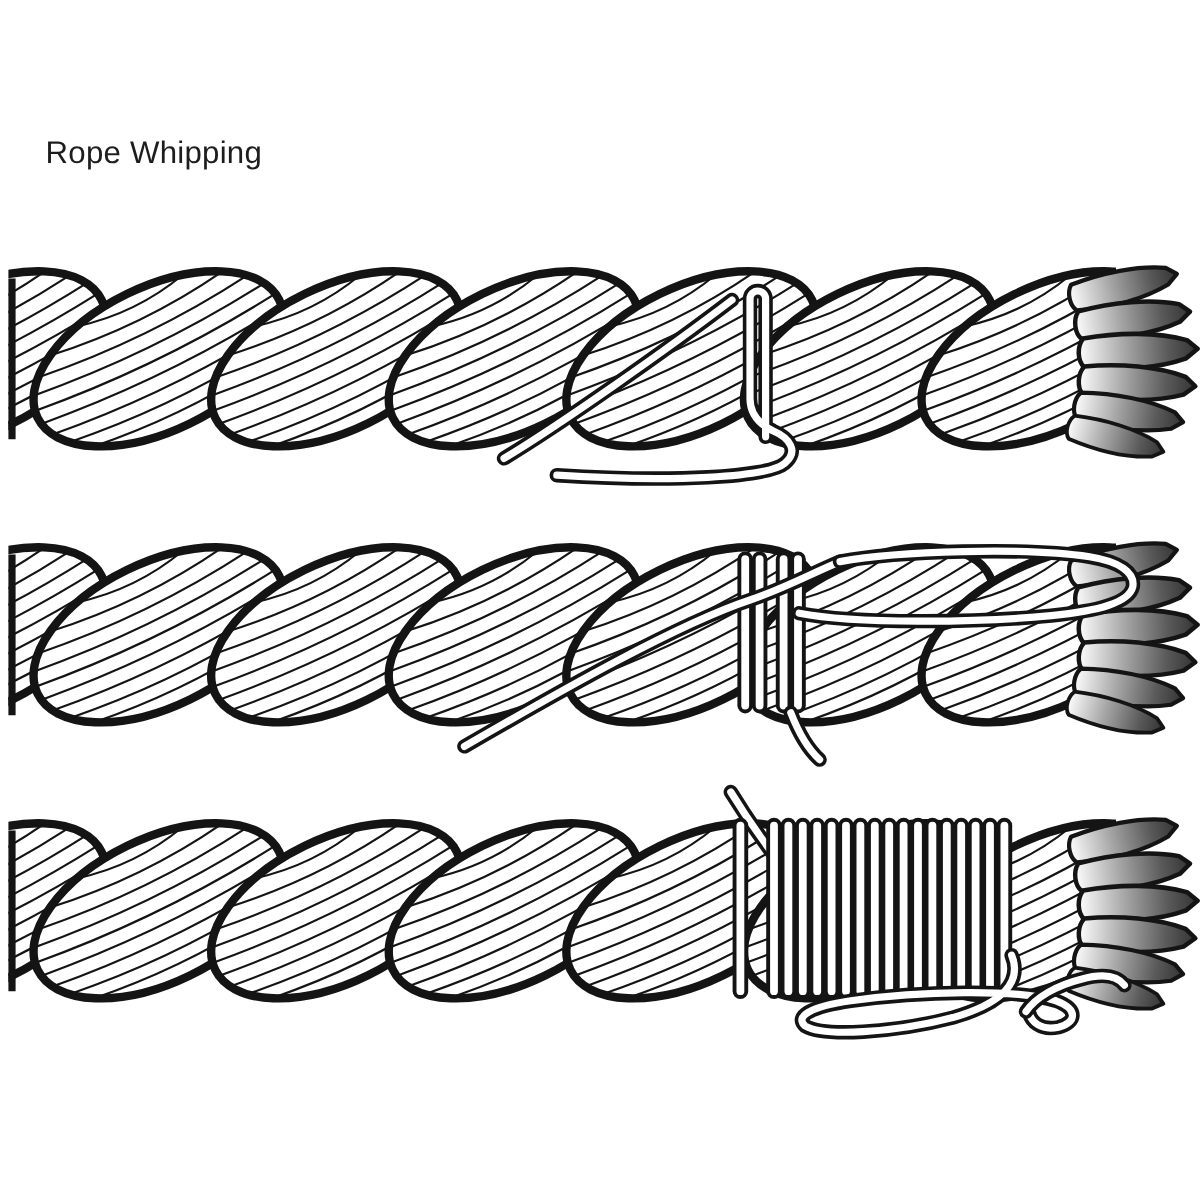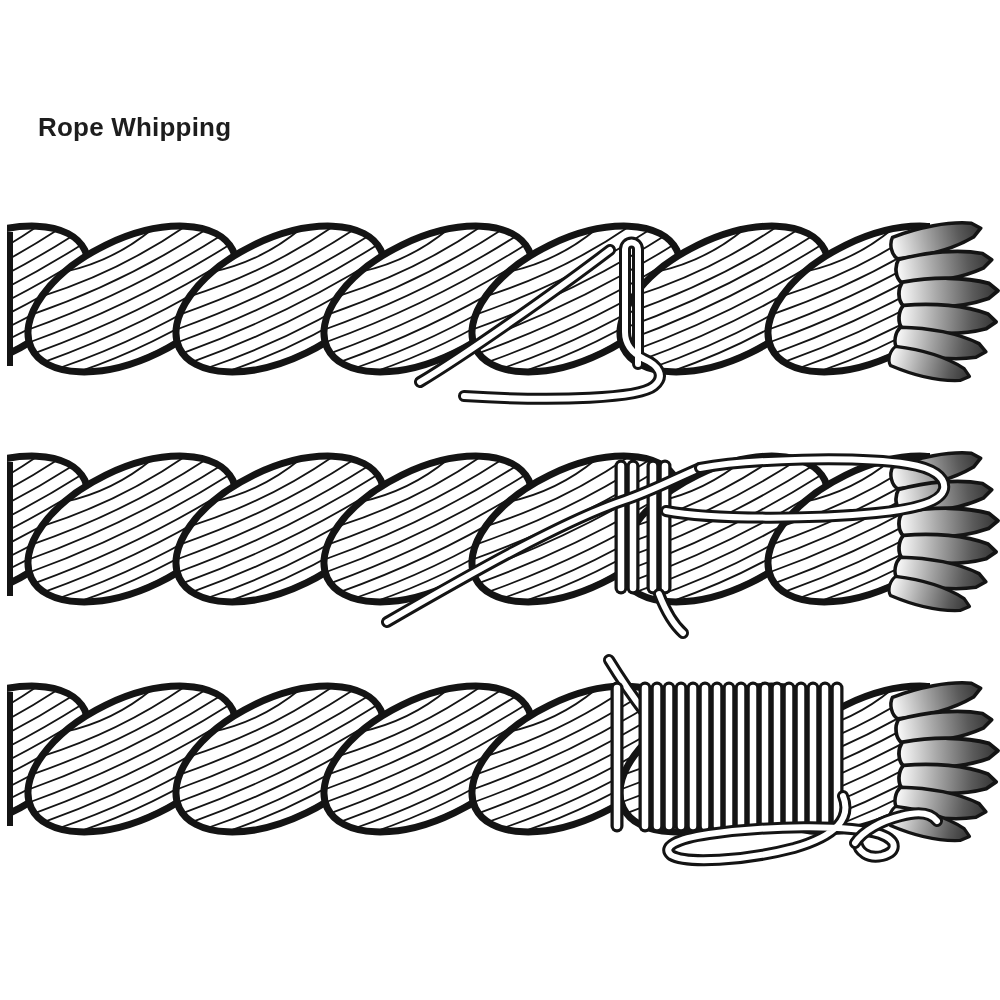--- a/index.html
+++ b/index.html
@@ -1,18 +1,18 @@
 <!DOCTYPE html>
 <html><head>
 <meta charset="utf-8">
 <style>
   html,body{margin:0;padding:0;background:#ffffff;}
   .stage{position:relative;width:1000px;height:1000px;background:#ffffff;overflow:hidden;
          font-family:"Liberation Sans", sans-serif;}
-  .title{position:absolute;left:38px;top:112px;font-size:26px;font-weight:700;
+  .title{position:absolute;left:38px;top:112px;font-size:26px;font-weight:400;
          color:#1d1d1d;letter-spacing:0.2px;}
   svg{position:absolute;left:0;top:0;}
   .st-e{fill:#ffffff;stroke:#141414;stroke-width:7;}
   .st-t{fill:none;stroke:#141414;stroke-width:1.8;}
   .ct{fill:none;stroke:#141414;stroke-width:12;stroke-linecap:round;stroke-linejoin:round;}
   .cw{fill:none;stroke:#ffffff;stroke-width:6;stroke-linecap:round;stroke-linejoin:round;}
   .wo{fill:none;stroke:#141414;stroke-width:13;stroke-linecap:round;}
   .wi{fill:none;stroke:#ffffff;stroke-width:6.5;stroke-linecap:round;}
   .tip{stroke:#141414;stroke-width:3.5;stroke-linejoin:round;}
 </style>

